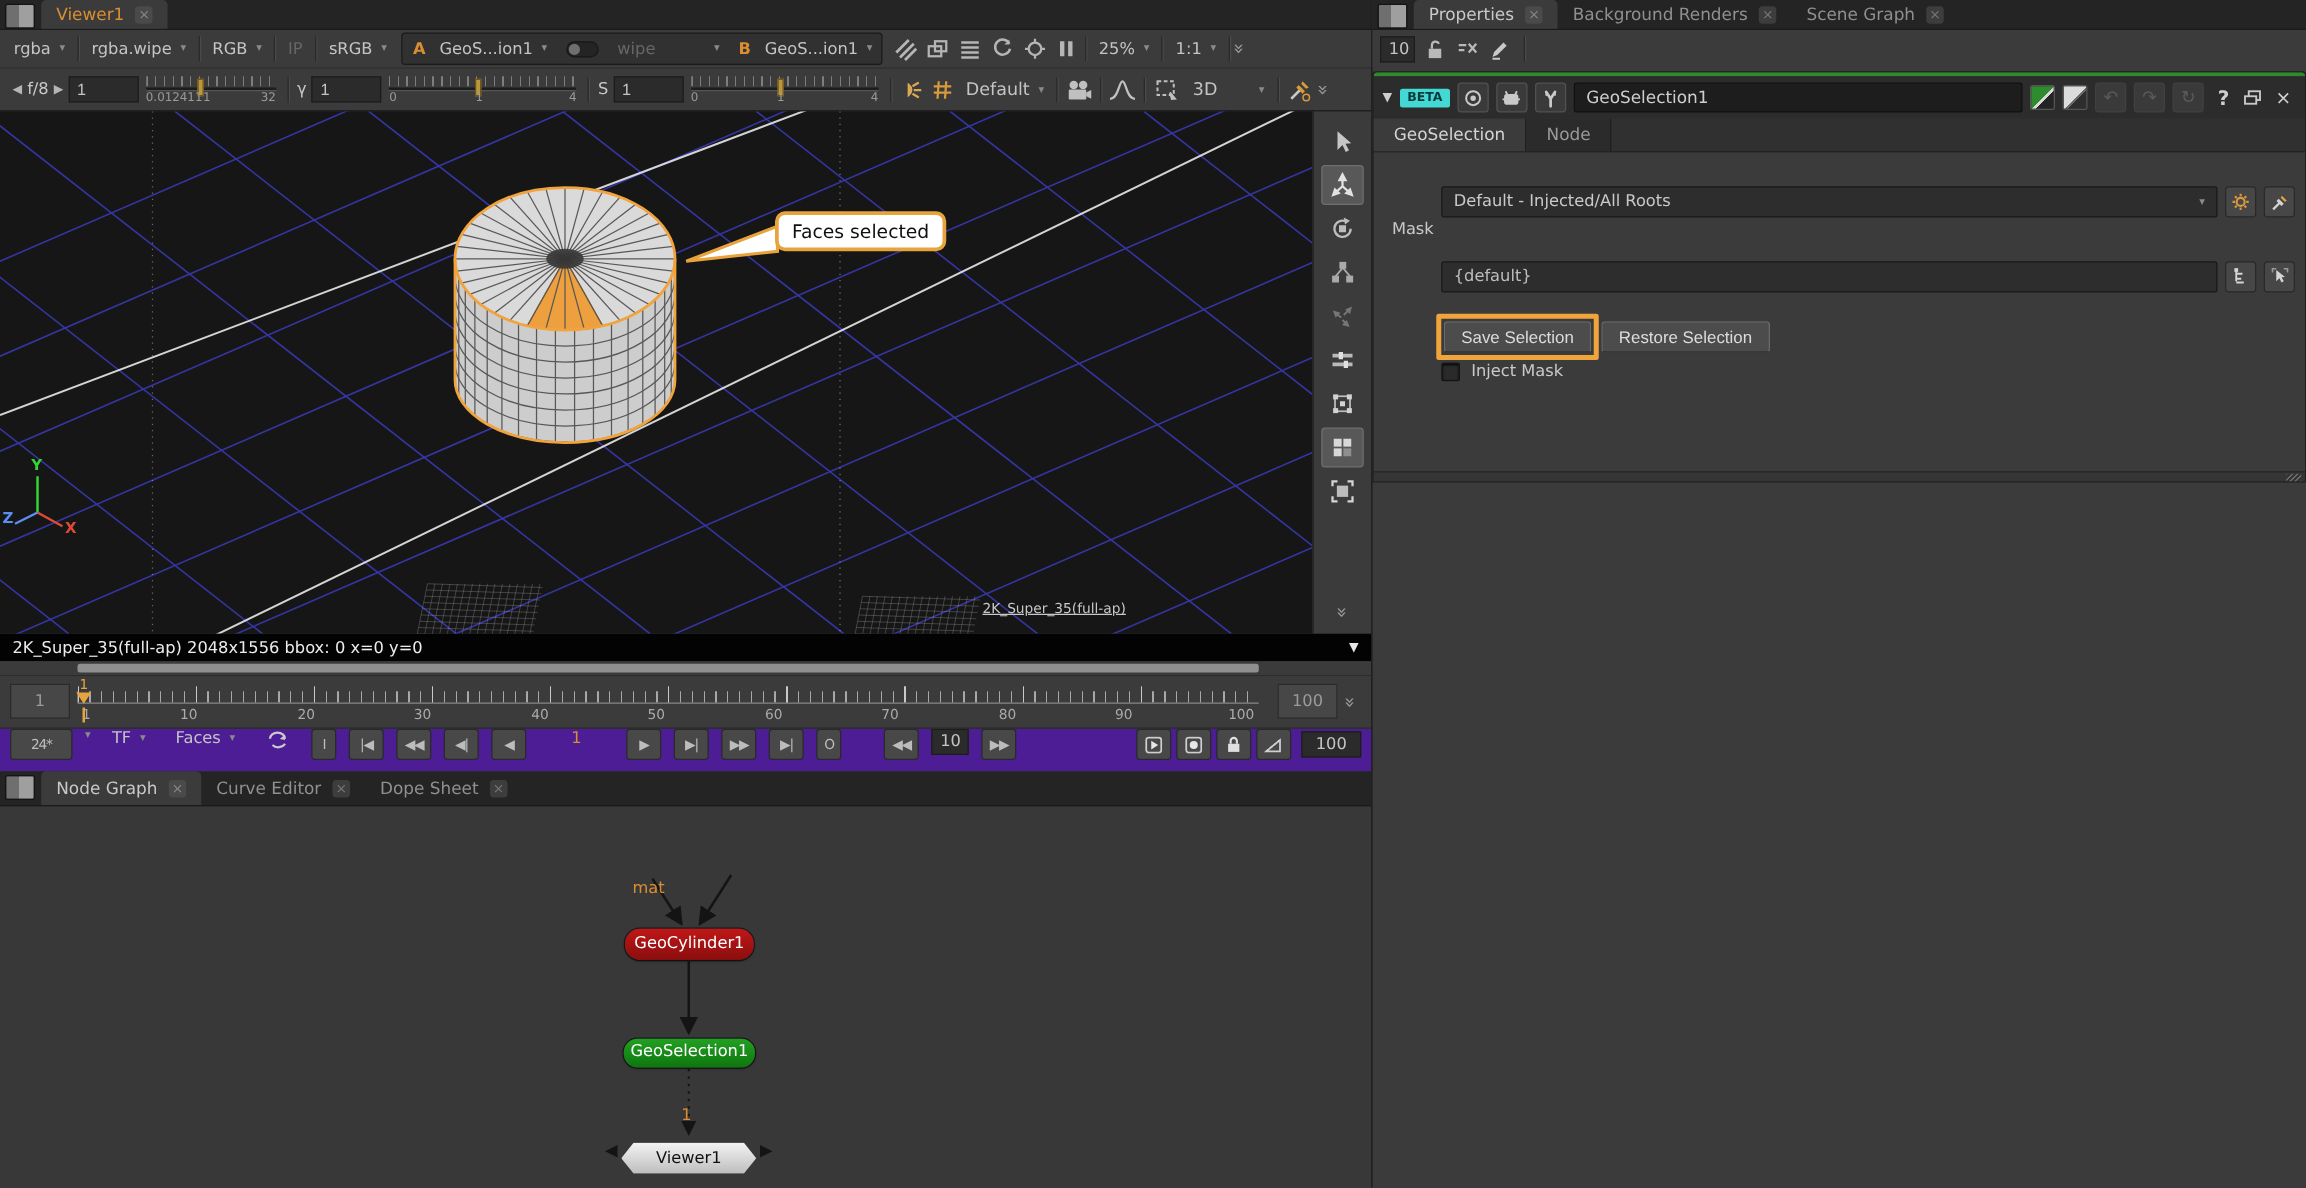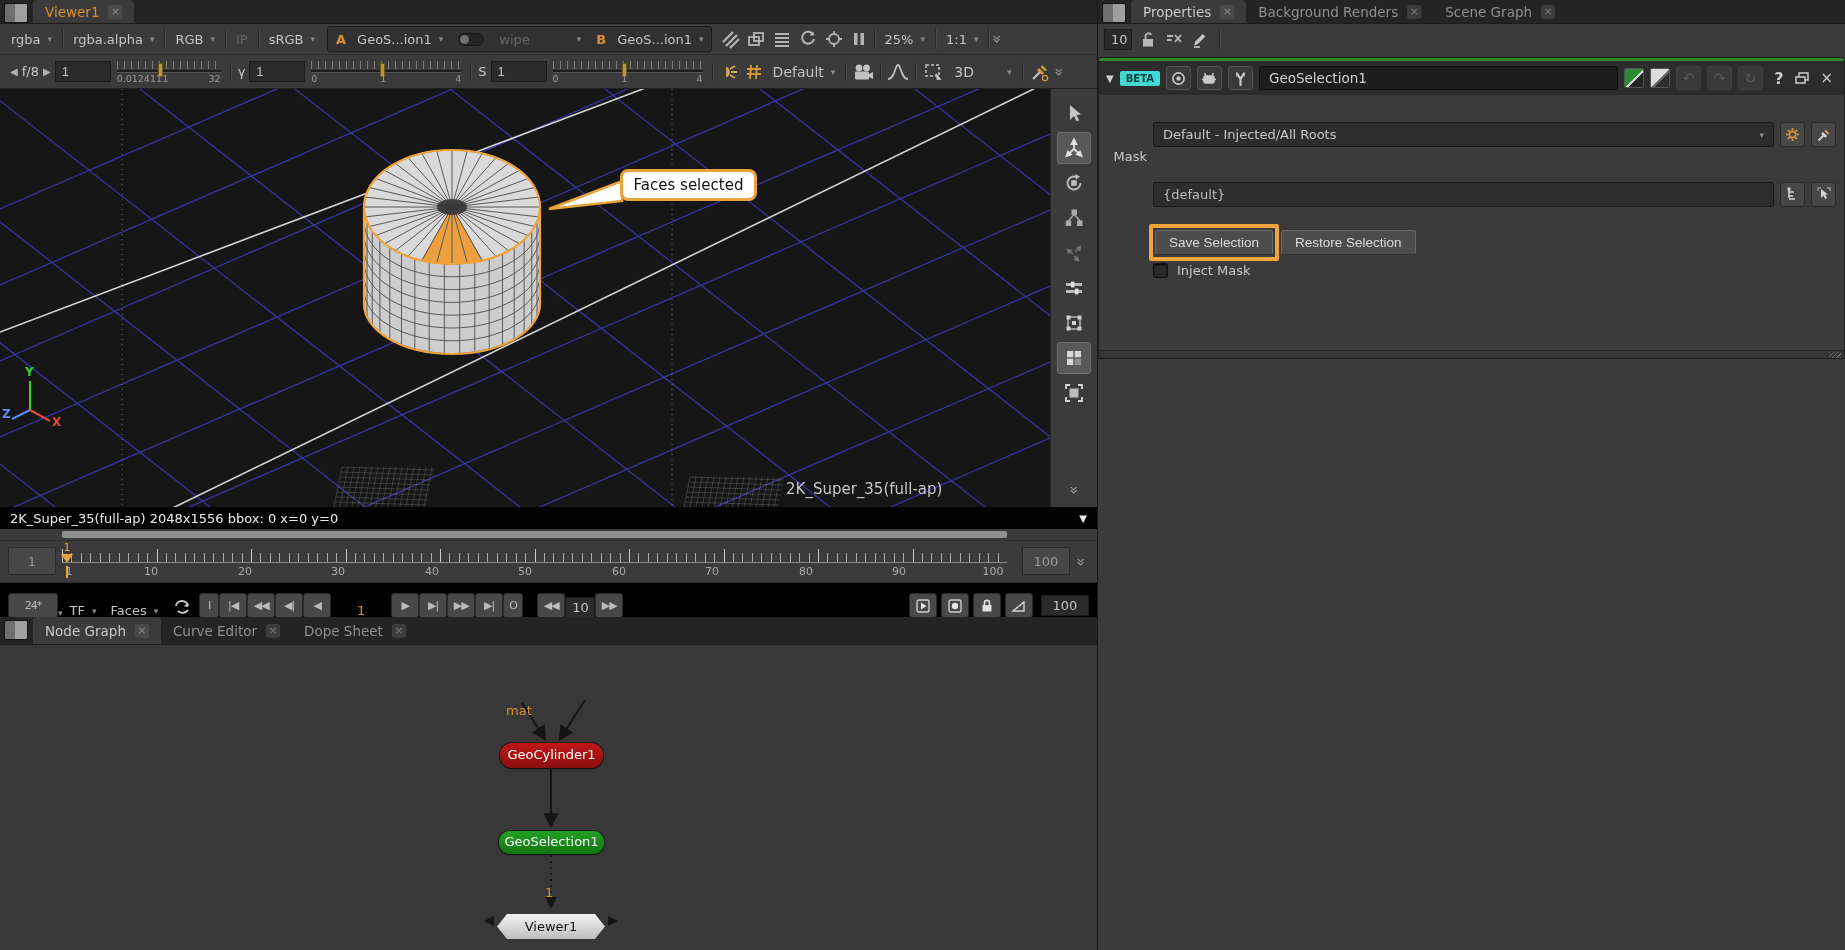--- a/index.html
+++ b/index.html
@@ -39,21 +39,21 @@
      background:repeating-linear-gradient(90deg,#7e7e7e 0 1px,transparent 1px 7px); }
   .slider .track { position:absolute; left:0; right:0; top:11px; height:2px; background:#1d1d1d; box-shadow:0 1px 0 #555; }
   .slider .handle { position:absolute; top:4px; width:5px; height:14px; background:#b9973f; border:1px solid #6e5518; }
   .slider .lab { position:absolute; top:14px; font-size:9.5px; color:#9a9a9a; }
   .arrowglyph { color:#b5b5b5; font-size:10px; padding:0 4px; }
   #viewport { position:relative; height:418px; background:#161616; overflow:hidden; }
   #vp-svg { position:absolute; left:0; top:0; }
   #callout { position:absolute; left:620px; top:80px; width:137px; height:32px; background:#fff;
      border:3px solid #e8a33d; border-radius:8px; color:#101010; font-size:15px; display:flex;
      align-items:center; justify-content:center; z-index:3; }
-  #format-label { position:absolute; left:786px; top:391px; font-size:15px; color:#c9c9c9; z-index:2; }
+  #format-label { position:absolute; left:786px; top:391px; font-size:11px; color:#c9c9c9; z-index:2;text-decoration:underline; }
   .axis-lab { position:absolute; font-size:12px; font-weight:bold; z-index:2; }
   #vtools { position:absolute; right:0; top:0; bottom:0; width:47px; background:#3b3b3b;
      border-left:1px solid #232323; display:flex; flex-direction:column; align-items:center; padding-top:8px; gap:3px; z-index:4; }
   .vtool { width:34px; height:32px; display:flex; align-items:center; justify-content:center; border-radius:3px; }
   .vtool.active { background:#585858; border:1px solid #6f6f6f; }
   #vtools .spring { flex:1; }
   .statusbar { height:22px; background:#030303; color:#ececec; font-size:13px; display:flex; align-items:center; padding:0 10px; }
   .zoomrow { height:12px; background:#3b3b3b; position:relative; border-bottom:1px solid #2d2d2d; }
   .zoomrow .bar { position:absolute; left:62px; width:945px; top:2px; height:7px; background:#8f8f8f; border-radius:2px; }
   .timeline { height:42px; background:#3b3b3b; position:relative; border-bottom:1px solid #2a2a2a; }
@@ -63,21 +63,21 @@
   .ruler .tstrip { position:absolute; left:0; right:0; top:9px; height:9px;
      background:repeating-linear-gradient(90deg,#a8a8a8 0 1px,transparent 1px 9.45px); }
   .ruler .tstrip2 { position:absolute; left:0; right:0; top:5px; height:13px;
      background:repeating-linear-gradient(90deg,#c9c9c9 0 1px,transparent 1px 94.5px); }
   .ruler .base { position:absolute; left:0; right:0; top:18px; height:1px; background:#888; }
   .ruler .tlab { position:absolute; top:21px; font-size:11px; color:#aaa; transform:translateX(-50%); }
   #playhead { position:absolute; left:60px; top:0px; width:14px; z-index:2; }
   #playhead .ph-num { color:#e8a33d; font-size:11px; text-align:center; }
   #playhead .ph-tri { width:0; height:0; border:6px solid transparent; border-top:9px solid #e8a33d; margin:0 auto; }
   #playhead .ph-line { width:2px; height:12px; background:#e8a33d; margin:-3px auto 0; }
-  .playbar { height:36px; background:#000000; display:flex; align-items:flex-end; padding:0 8px; gap:0; border-bottom:1px solid #1c1c1c; }
+  .playbar { height:36px; background:#4c1d95; display:flex; align-items:flex-start; padding:0 8px; gap:10px; border-bottom:1px solid #1c1c1c; }
   .pbtn { min-width:28px; height:25px; background:#484848; border:1px solid #292929; border-radius:3px;
      color:#bcbcbc; font-size:11px; display:flex; align-items:center; justify-content:center; letter-spacing:-1px; }
   .pbtn.sm { min-width:20px; }
   .cur-frame { width:60px; text-align:center; color:#d98e33; font-size:13px; }
   
   #bottom-pane { left:0; top:617px; width:1097px; height:333px; background:#383838; }
   #dag { position:relative; height:305px; overflow:hidden; }
   .node { position:absolute; text-align:center; font-size:13px; color:#fff; border-radius:12px;
      box-shadow:0 0 0 1px rgba(0,0,0,.55), 0 1px 2px rgba(0,0,0,.4); }
   #node-geocylinder { left:500px; top:98px; width:103px; height:25px; line-height:24px;
@@ -136,21 +136,21 @@
     </div>
   </div>
 
   <div class="toolbar1">
     <div class="ddown">
         <span>rgba</span>
         <span class="caret">▾</span>
       </div>
     <div class="sep"></div>
     <div class="ddown">
-        <span>rgba.alpha</span>
+        <span>rgba.wipe</span>
         <span class="caret">▾</span>
       </div>
     <div class="sep"></div>
     <div class="ddown">
         <span>RGB</span>
         <span class="caret">▾</span>
       </div>
     <div class="sep"></div>
     <div class="ddown dim">
         <span>IP</span>
@@ -764,20 +764,24 @@
       <span style="color:#cfcfcf;font-weight:bold;padding:0 5px">?</span>
       <div class="ibtn">
         <svg class="icon" width="16" height="14" viewBox="0 0 16 14" fill="none" stroke="#c9c9c9" stroke-width="1.5">
             <rect x="5" y="2" width="9" height="7"></rect>
             <rect x="2" y="6" width="9" height="6" fill="#2c2c2c"></rect>
           </svg>
         </div>
       <span style="color:#cfcfcf;font-size:15px;padding:0 4px">×</span>
     </div>
 
+    <div class="panel-tabs">
+      <div class="ptab active">GeoSelection</div>
+      <div class="ptab">Node</div>
+    </div>
 
     <div class="panel-body">
       <div class="knob-row">
         <div class="knob-label">Mask</div>
         <div class="mask-dd">
           <span>Default - Injected/All Roots</span>
           <span class="caret">▾</span>
         </div>
         <div class="sqbtn">
           <svg class="icon" width="17" height="17" viewBox="0 0 17 17" stroke="#d89a3d" stroke-width="1.7">

